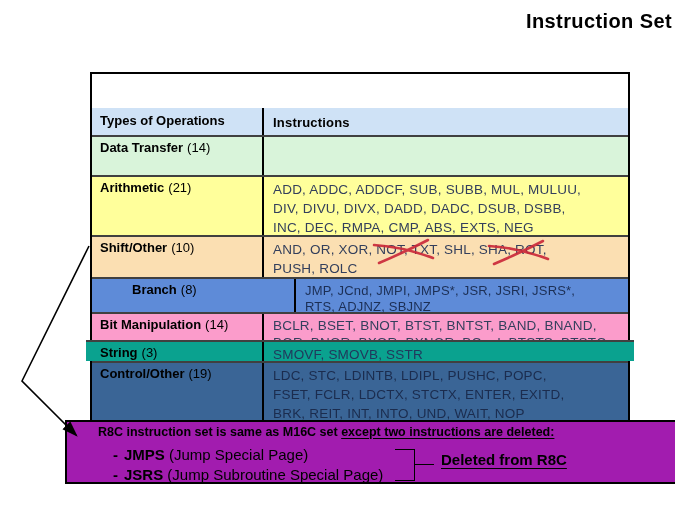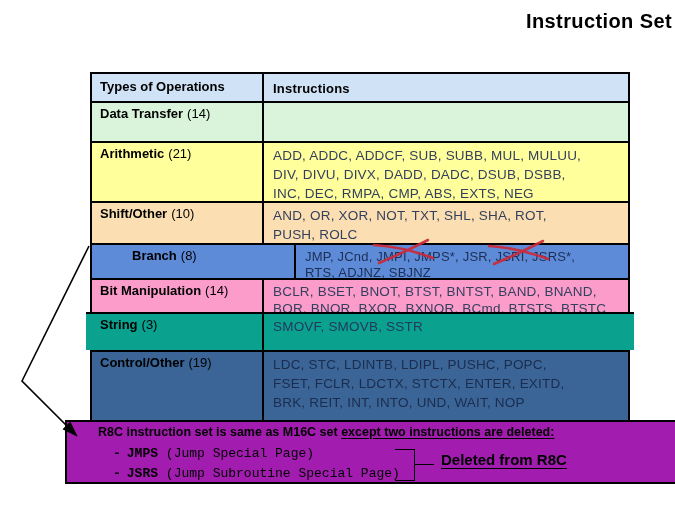--- a/index.html
+++ b/index.html
@@ -10,59 +10,59 @@
   .title {
     position:absolute; top:10px; left:0; width:672px; margin:0;
     text-align:right; font-size:20px; font-weight:bold; color:#000;
     letter-spacing:0.4px;
   }
   
   .itable {
     position:absolute; left:90px; top:72px; width:540px;
     border:2px solid #000; box-sizing:border-box; background:#fff;
   }
-  .row { display:flex; box-sizing:border-box; border-top:2px solid #000000; }
-  .row:first-child { border-top:none; }
+  .row { display:flex; box-sizing:border-box; border-top:2px solid #404040; }
+  .row:first-child { border-top:none;margin-top:34px; }
   .cell { box-sizing:border-box; }
   .cell-type {
     flex:0 0 172px; border-right:2px solid #000;
     padding:3px 4px 0 8px; font-size:13px; color:#000;
   }
   .cell-instr {
     flex:1 1 auto; padding:3px 4px 0 9px; font-size:13.5px;
     letter-spacing:0.2px; color:#333f5c; white-space:pre-line; line-height:19px;
   }
   .tname { font-weight:bold; }
   .tcount { margin-left:4px; }
   .row-header   { height:27px; background:#cfe2f6; }
   .row-header .cell-type, .row-header .cell-instr {
     font-weight:bold; color:#000; font-size:13px; padding-top:5px; white-space:normal;
   }
   .row-dt  { height:40px; background:#d9f4da; }
   .row-ar  { height:60px; background:#ffff9b; }
   .row-sl  { height:42px; background:#fbdfb2; }
   .row-br  { height:35px; background:#5e8bd8;padding-left:32px; }
   .row-br .cell-instr { line-height:15.5px; padding-top:4px; font-size:13px; color:#1c2f55; }
-  .row-bm  { height:34px; background:#fb9ccb; }
+  .row-bm  { height:28px; background:#fb9ccb; }
   .row-bm .cell-instr { line-height:17px; }
-  .row-st  { height:38px; background:#0aa28f; position:relative;
+  .row-st  { height:21px; background:#0aa28f; position:relative;
              width:calc(100% + 12px); margin-left:-6px; }
   .row-st .cell-type { flex-basis:178px; padding-left:14px; }
   .row-st .cell-instr { color:#21395c; }
   .row-co  { height:73px; background:#3a6596; }
   .row-co .cell-instr { color:#1b2c4e; }
   
   .notebox {
     position:absolute; left:65px; top:420px; width:664px; height:64px;
     background:#a21caf; border:2px solid #000; box-sizing:border-box;
   }
   .nb-line1 { position:absolute; left:31px; top:3px; font-size:12.5px;
               font-weight:bold; color:#000; white-space:nowrap; }
   .nb-ul { text-decoration:underline; text-underline-offset:2px; }
-  .nb-bullet { position:absolute; font-size:13px; color:#000; white-space:nowrap;font-family:Liberation Mono, monospace; }
+  .nb-bullet { position:absolute; font-size:15px; color:#000; white-space:nowrap; }
   .nb-b1 { left:46px; top:24px; }
   .nb-b2 { left:46px; top:44px; }
   .nb-dash { font-weight:bold; margin-right:6px; }
   .nb-name { font-weight:bold; }
   .nb-bracket {
     position:absolute; left:328px; top:27px; width:19px; height:30px;
     border-top:1.6px solid #000; border-right:1.6px solid #000; border-bottom:1.6px solid #000;
   }
   .nb-bracket-dash {
     position:absolute; left:347px; top:42px; width:20px; height:0;

